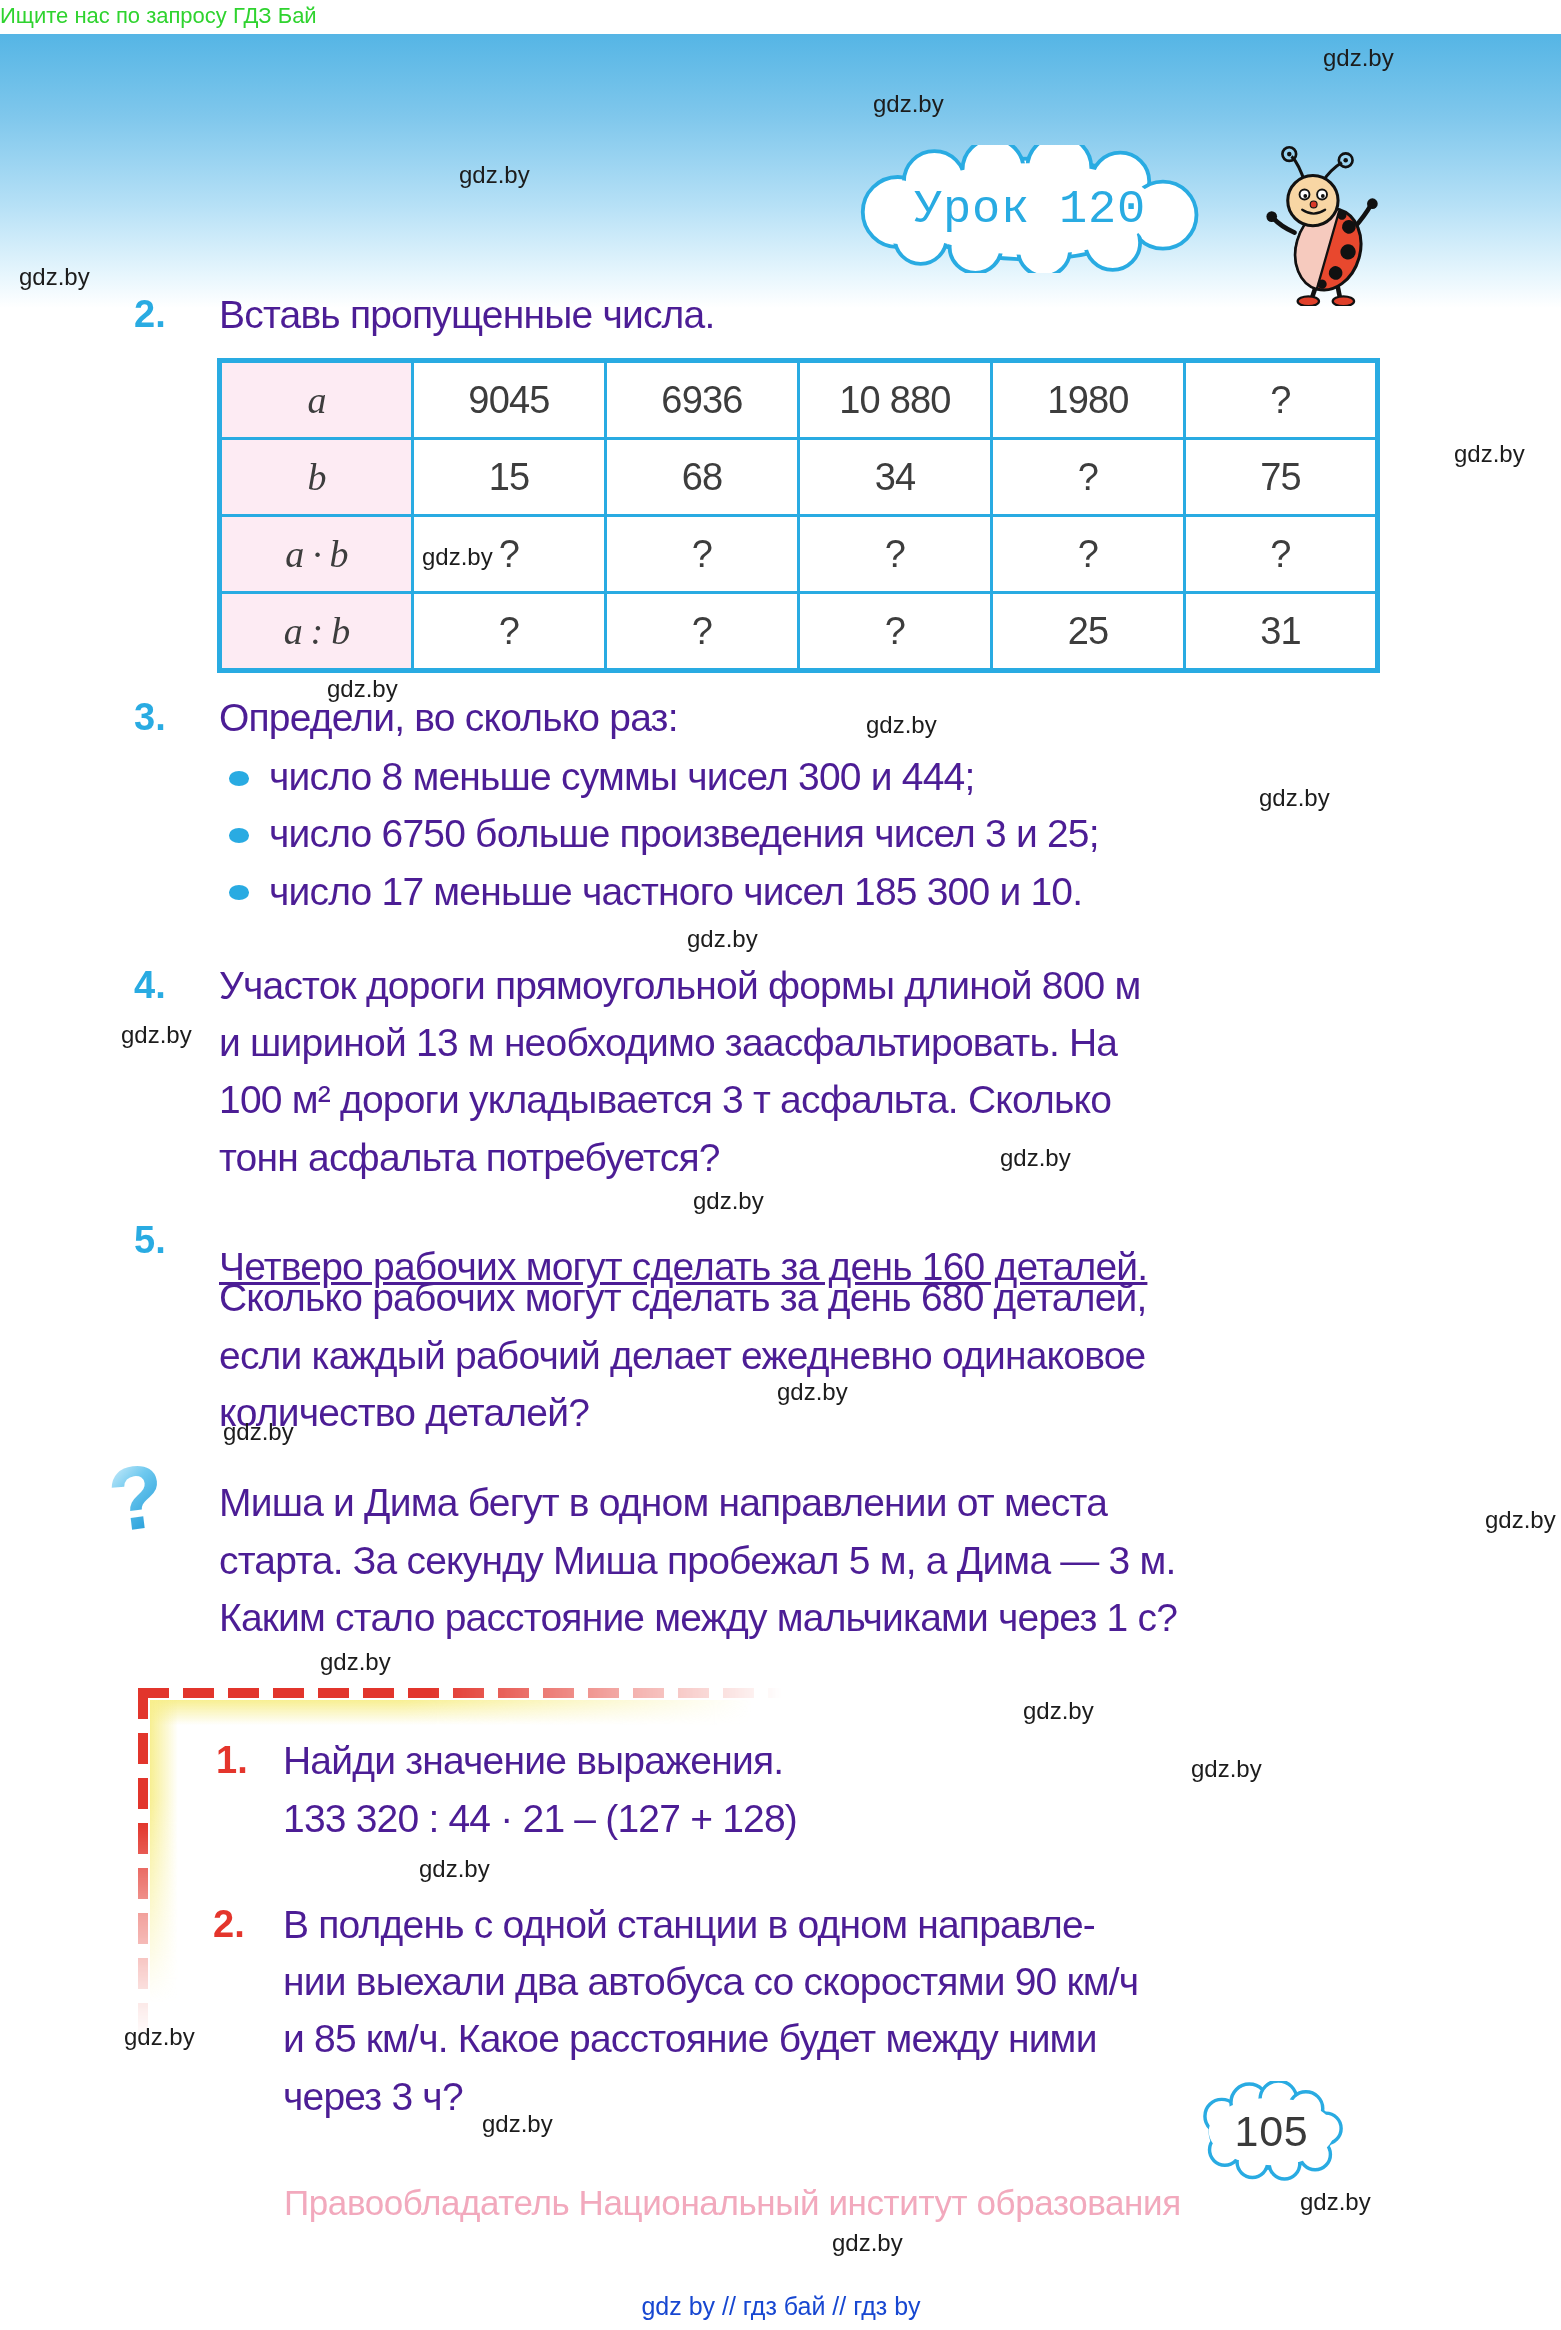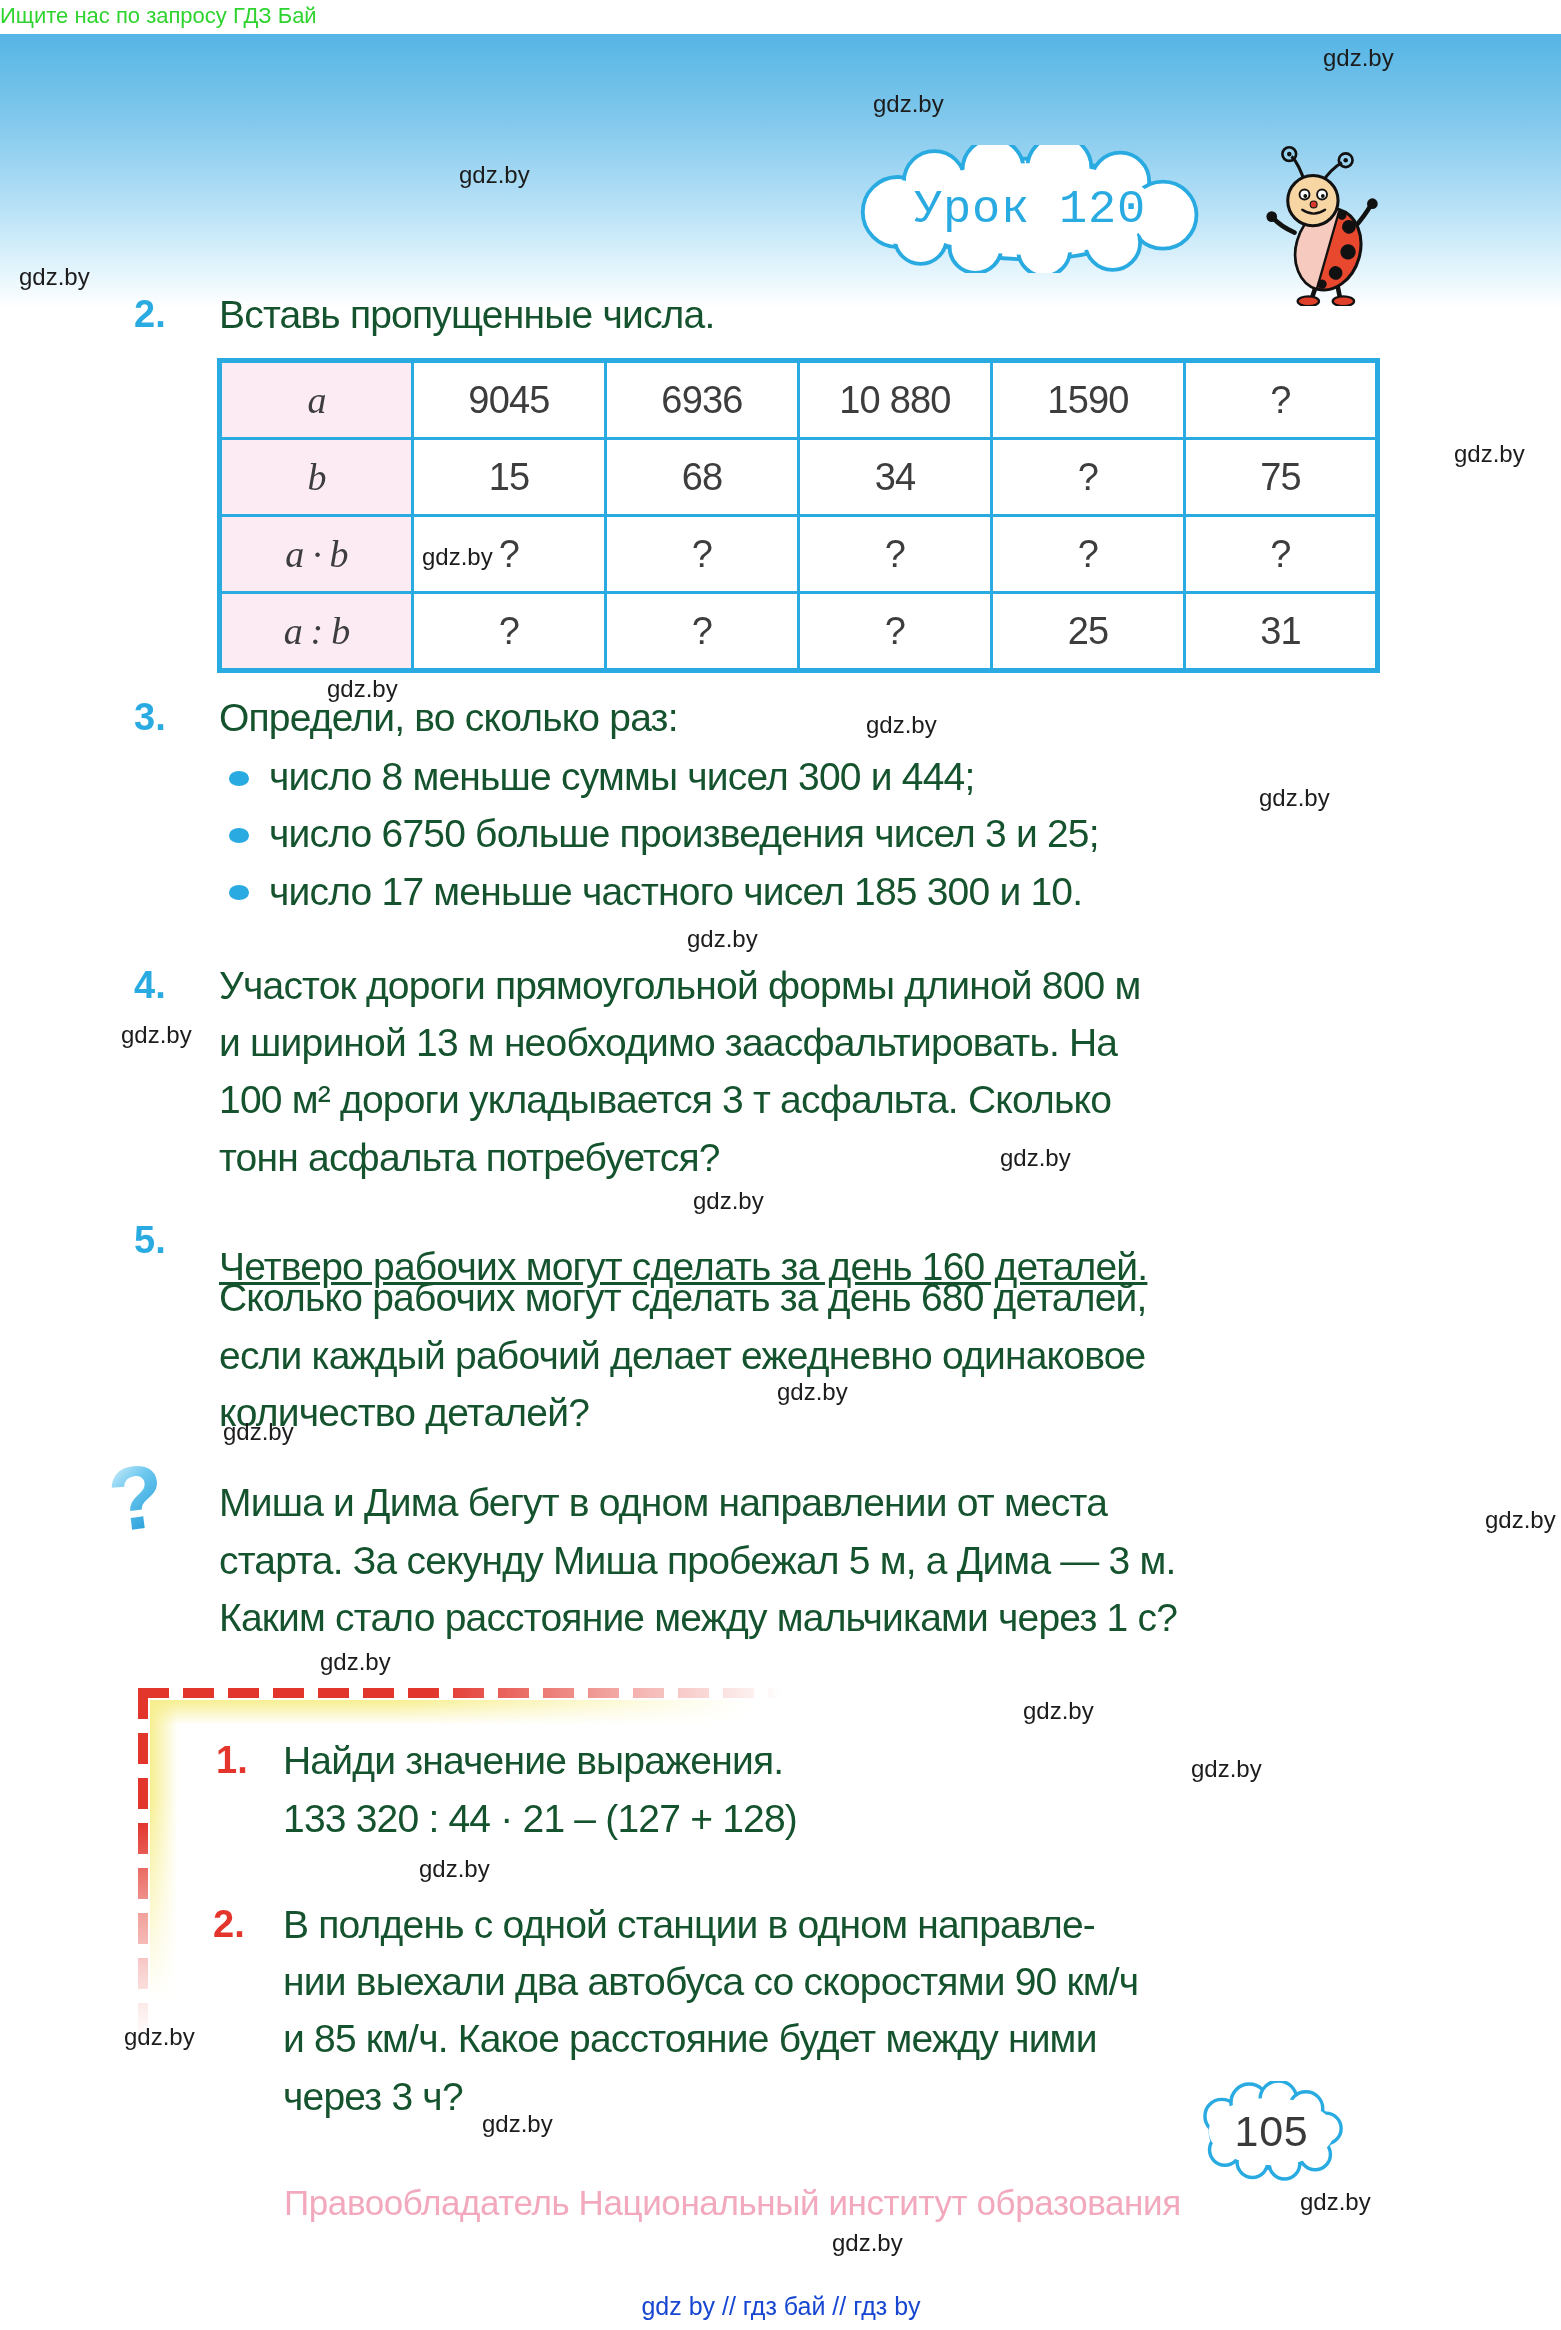--- a/index.html
+++ b/index.html
@@ -22,21 +22,21 @@
                display:flex;align-items:center;justify-content:center;
                color:#29abe2;font-size:47px;letter-spacing:0.8px;}
   .cloud-105 .cloud-label{color:#3a3a3a;font-size:43px;}
 
   
   .wm{position:absolute;font-size:24px;color:#1c1c1c;white-space:nowrap;}
 
   
   .pnum{position:absolute;font-size:38px;font-weight:700;color:#29abe2;line-height:47px;}
   .pnum.red{color:#e4352c;}
-  .t{position:absolute;font-size:39px;letter-spacing:-0.8px;color:#14532d;line-height:47px;white-space:nowrap;}
+  .t{position:absolute;font-size:39px;letter-spacing:-0.8px;color:#4c1d95;line-height:47px;white-space:nowrap;}
   .bullet{position:absolute;width:20px;height:14.5px;border-radius:50%;background:#29abe2;}
 
   
   table.vals{position:absolute;left:217px;top:358px;border-collapse:collapse;table-layout:fixed;}
   table.vals td{border:3.8px solid #29abe2;height:74px;text-align:center;vertical-align:middle;
                 font-size:38px;color:#3d3d3d;letter-spacing:-0.8px;padding:0;}
   table.vals{border:5.4px solid #29abe2;}
   td.lbl{background:#fdebf3;font-family:"Liberation Serif",serif;font-style:italic;
          font-size:44px;color:#1f1f1f;letter-spacing:0;}
 
@@ -153,21 +153,21 @@
         <col style="width:193px;">
         <col style="width:193px;">
         <col style="width:193px;">
       </colgroup>
     <tbody>
         <tr>
       <td class="lbl">a</td>
       <td>9045</td>
       <td>6936</td>
       <td>10 880</td>
-      <td>1590</td>
+      <td>1980</td>
       <td>?</td>
     </tr>
     <tr>
       <td class="lbl">b</td>
       <td>15</td>
       <td>68</td>
       <td>34</td>
       <td>?</td>
       <td>75</td>
     </tr>

